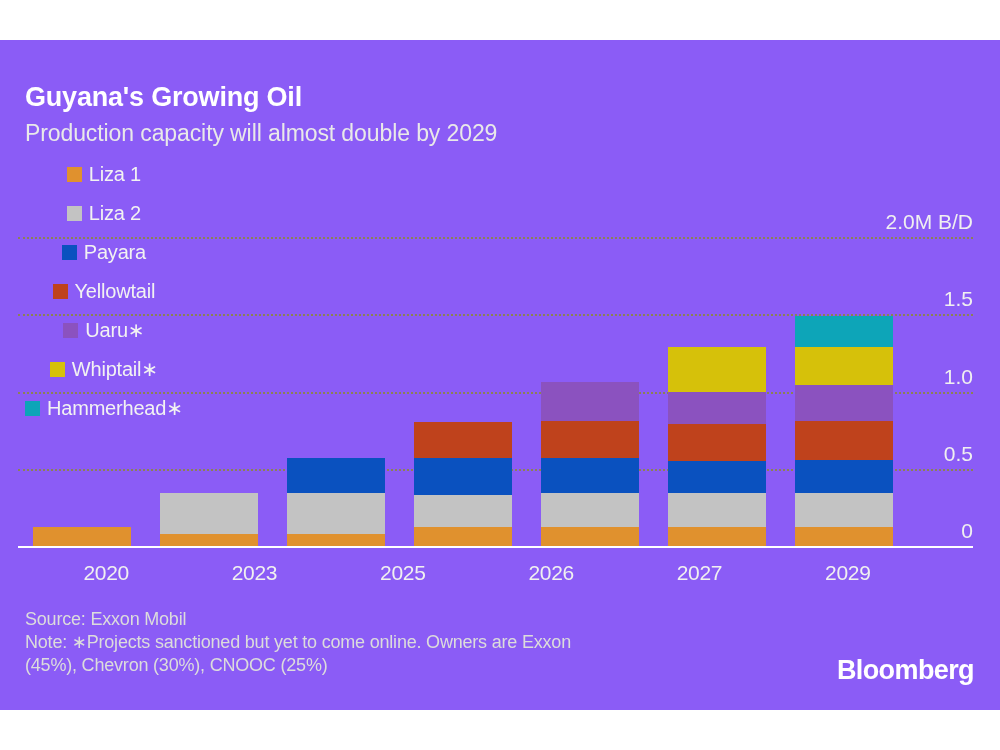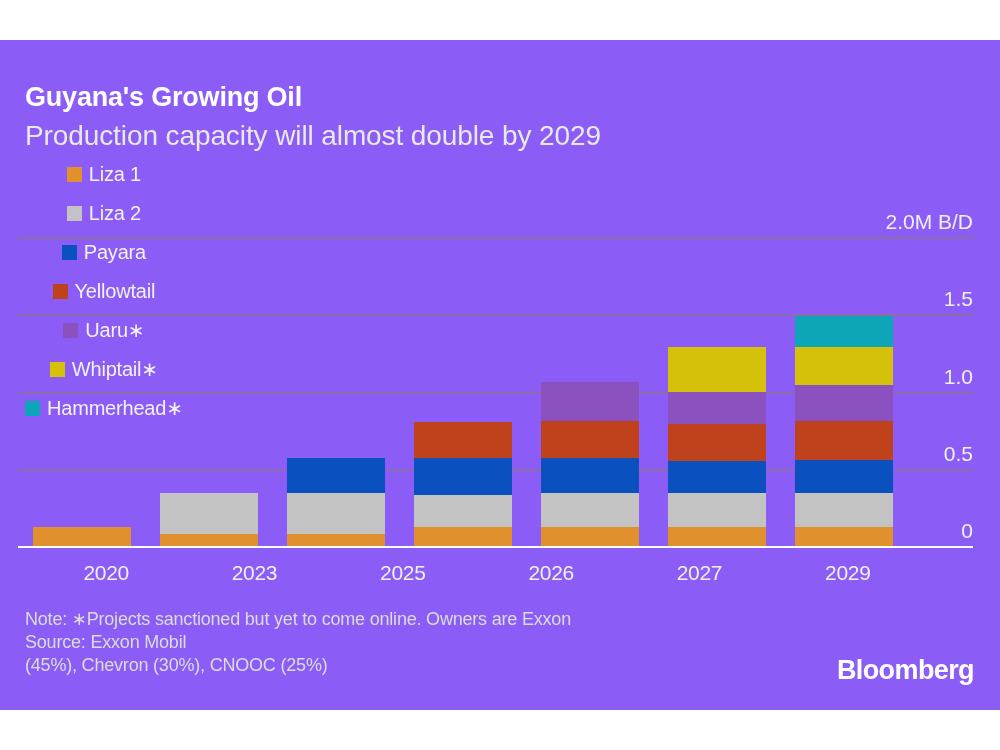--- a/index.html
+++ b/index.html
@@ -23,21 +23,21 @@
   }
 
   
   #title {
     position: absolute; left: 25px; top: 42px;
     font-size: 27px; font-weight: bold; color: #ffffff;
     letter-spacing: -0.2px; white-space: nowrap;
   }
   #subtitle {
     position: absolute; left: 25px; top: 80px;
-    font-size: 28px; font-weight: normal; color: #e9e9e9;
+    font-size: 23px; font-weight: normal; color: #e9e9e9;
     letter-spacing: -0.1px; white-space: nowrap;
   }
 
   
   #legend {
     position: absolute; left: 25px; top: 124px;
     display: flex; align-items: center; gap: 19px;
     white-space: nowrap;
     flex-direction: column;
   }
@@ -225,21 +225,21 @@
     <div id="xaxis">
         <div class="xtick">2020</div>
         <div class="xtick">2023</div>
         <div class="xtick">2025</div>
         <div class="xtick">2026</div>
         <div class="xtick">2027</div>
         <div class="xtick">2029</div>
       </div>
 
     <div id="footer">
+      <div class="foot-line">Source: Exxon Mobil</div>
       <div class="foot-line">Note: ∗Projects sanctioned but yet to come online. Owners are Exxon</div>
-      <div class="foot-line">Source: Exxon Mobil</div>
       <div class="foot-line">(45%), Chevron (30%), CNOOC (25%)</div>
     </div>
 
     <div id="brand">Bloomberg</div>
 
   </div>
 </div>
 
 </body></html>

